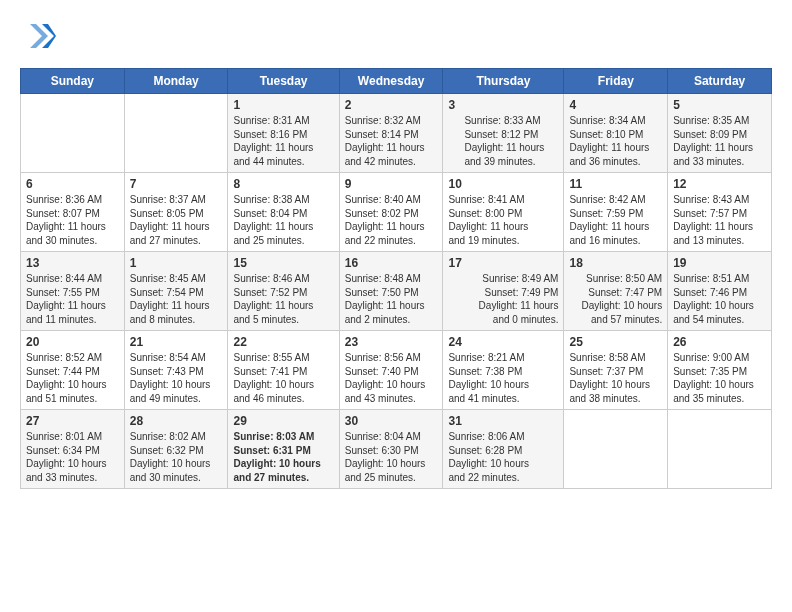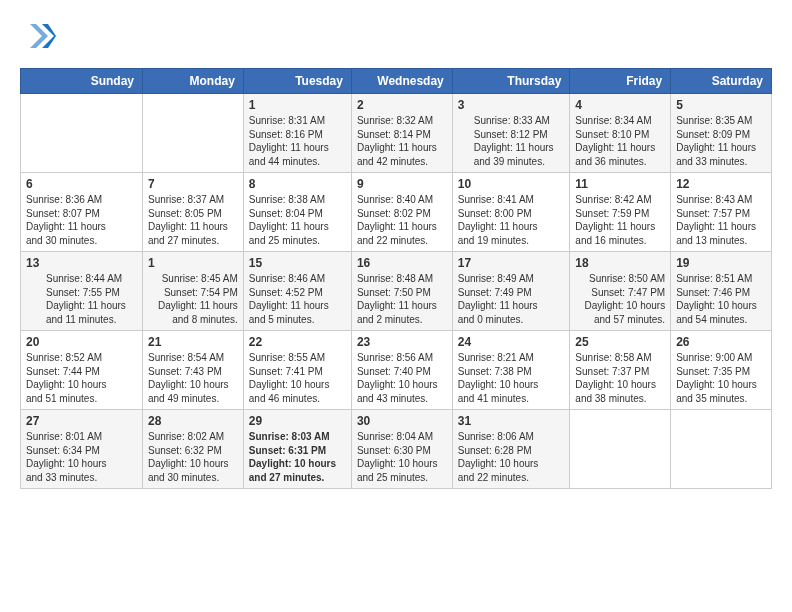--- a/index.html
+++ b/index.html
@@ -50,21 +50,21 @@
     }
     table {
       width: 100%;
       border-collapse: collapse;
       font-size: 10.5px;
     }
     thead th {
       background: #3a6db5;
       color: #fff;
       padding: 5px 8px;
-      text-align: right;
+      text-align: center;
       font-size: 12px;
       font-weight: bold;
       border: 1px solid #2d5a9a;
     }
     tbody tr {
       vertical-align: top;
     }
     tbody td {
       border: 1px solid #ccc;
       padding: 4px 5px;
@@ -210,49 +210,49 @@
             <span class="day-num">12</span>
             <div class="day-info" style="white-space: pre-line;">Sunrise: 8:43 AM
 Sunset: 7:57 PM
 Daylight: 11 hours
 and 13 minutes.</div>
           </td>
         </tr>
         <tr>
           <td>
             <span class="day-num">13</span>
-            <div class="day-info" style="white-space: pre-line; margin-left: 20px;">Sunrise: 8:44 AM
+            <div class="day-info" style="white-space: pre-line;">Sunrise: 8:44 AM
 Sunset: 7:55 PM
 Daylight: 11 hours
 and 11 minutes.</div>
           </td>
           <td>
             <span class="day-num">1</span>
-            <div class="day-info" style="white-space: pre-line; text-align: right;">Sunrise: 8:45 AM
+            <div class="day-info" style="white-space: pre-line;">Sunrise: 8:45 AM
 Sunset: 7:54 PM
 Daylight: 11 hours
 and 8 minutes.</div>
           </td>
           <td>
             <span class="day-num">15</span>
             <div class="day-info" style="white-space: pre-line;">Sunrise: 8:46 AM
-Sunset: 4:52 PM
+Sunset: 7:52 PM
 Daylight: 11 hours
 and 5 minutes.</div>
           </td>
           <td>
             <span class="day-num">16</span>
             <div class="day-info" style="white-space: pre-line;">Sunrise: 8:48 AM
 Sunset: 7:50 PM
 Daylight: 11 hours
 and 2 minutes.</div>
           </td>
           <td>
             <span class="day-num">17</span>
-            <div class="day-info" style="white-space: pre-line;">Sunrise: 8:49 AM
+            <div class="day-info" style="white-space: pre-line; text-align: right;">Sunrise: 8:49 AM
 Sunset: 7:49 PM
 Daylight: 11 hours
 and 0 minutes.</div>
           </td>
           <td>
             <span class="day-num">18</span>
             <div class="day-info" style="white-space: pre-line; text-align: right;">Sunrise: 8:50 AM
 Sunset: 7:47 PM
 Daylight: 10 hours
 and 57 minutes.</div>

